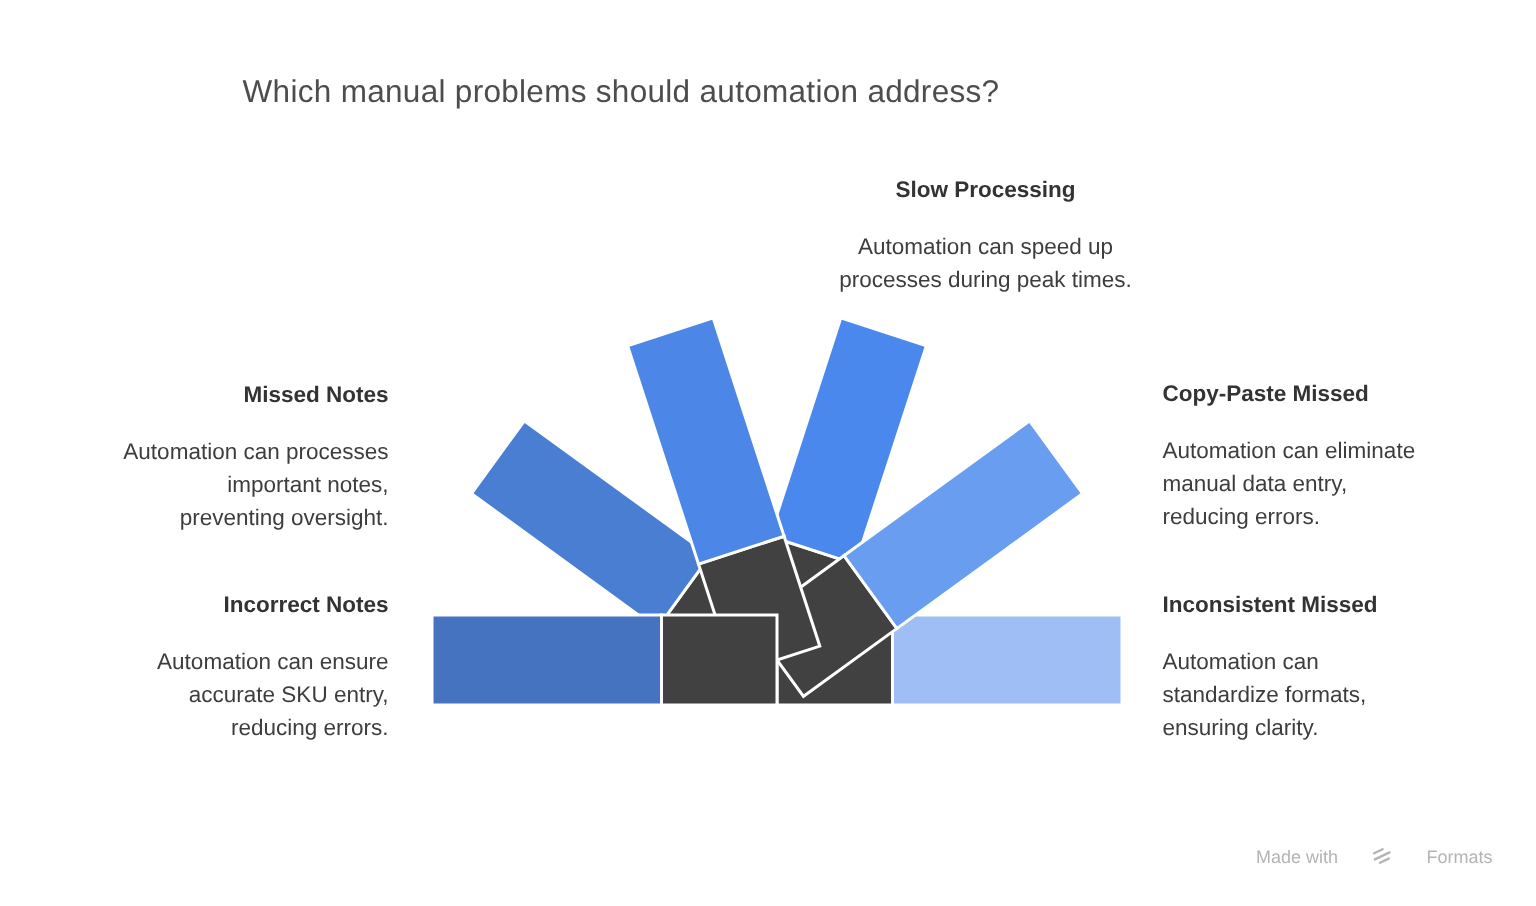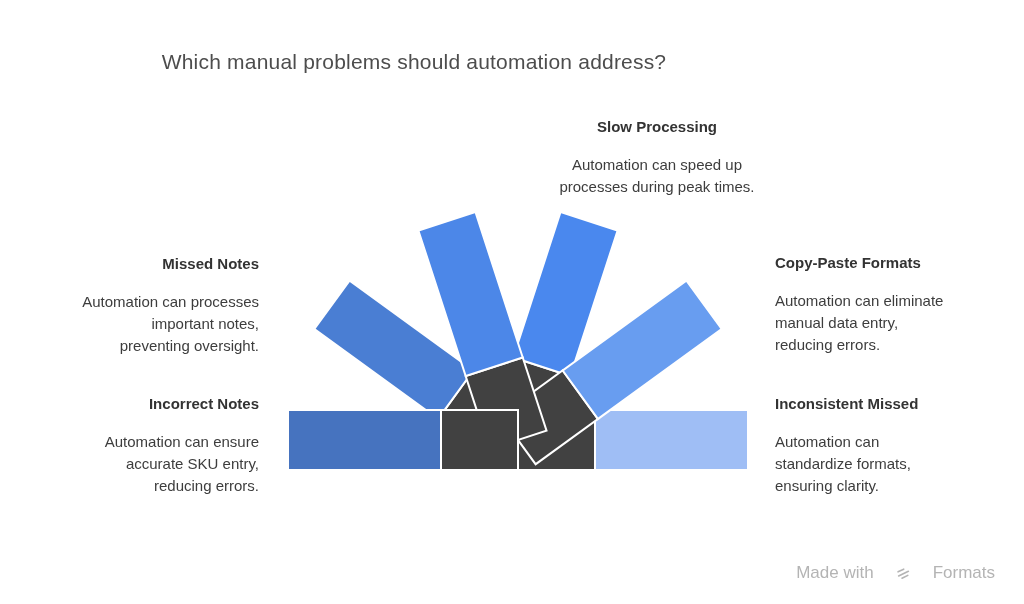--- a/index.html
+++ b/index.html
@@ -47,21 +47,21 @@
   .label-copy-paste-errors    { left: 775px; top: 253px; width: 230px; }
   .label-incorrect-skus       { left:  29px; top: 394px; width: 230px; }
   .label-inconsistent-formats { left: 775px; top: 394px; width: 230px; }
 
   .watermark {
     position: absolute;
     right: 29px; top: 563px;
     display: flex;
     align-items: center;
     gap: 22px;
-    font-size: 17px;
+    font-size: 12px;
     color: #b4b4b4;
     text-decoration: none;
     cursor: pointer;
   }
   .watermark svg { display: block; }
 </style>
 </head>
 <body>
 
 <h1 class="title">Which manual problems should automation address?</h1>
@@ -103,21 +103,21 @@
 </div>
 
 <div class="label label-missed-notes align-right">
   <h3>Missed Notes</h3>
   <p>Automation can processes
 important notes,
 preventing oversight.</p>
 </div>
 
 <div class="label label-copy-paste-errors align-left">
-  <h3>Copy-Paste Formats</h3>
+  <h3>Copy-Paste Missed</h3>
   <p>Automation can eliminate
 manual data entry,
 reducing errors.</p>
 </div>
 
 <div class="label label-incorrect-skus align-right">
   <h3>Incorrect Notes</h3>
   <p>Automation can ensure
 accurate SKU entry,
 reducing errors.</p>

